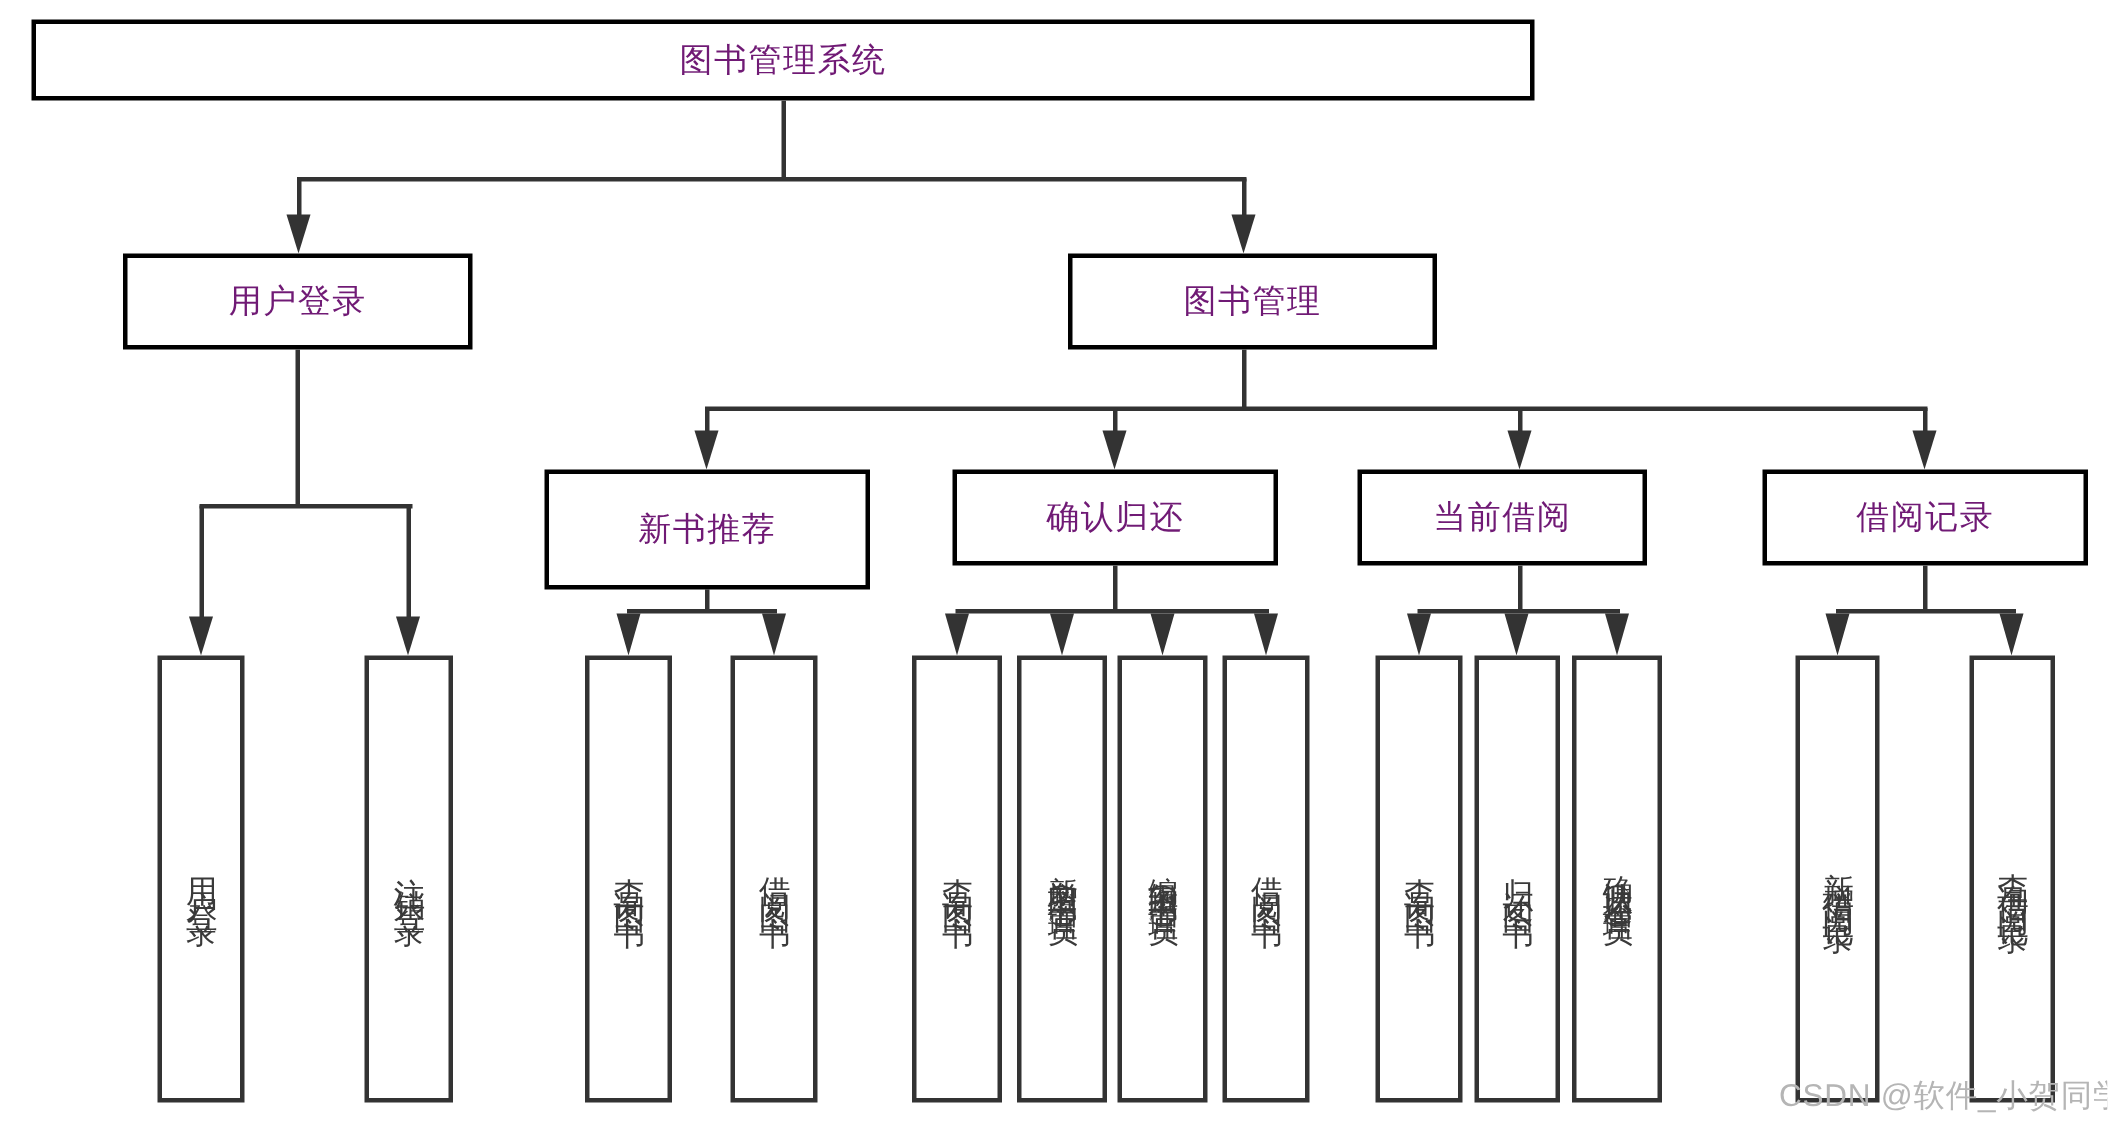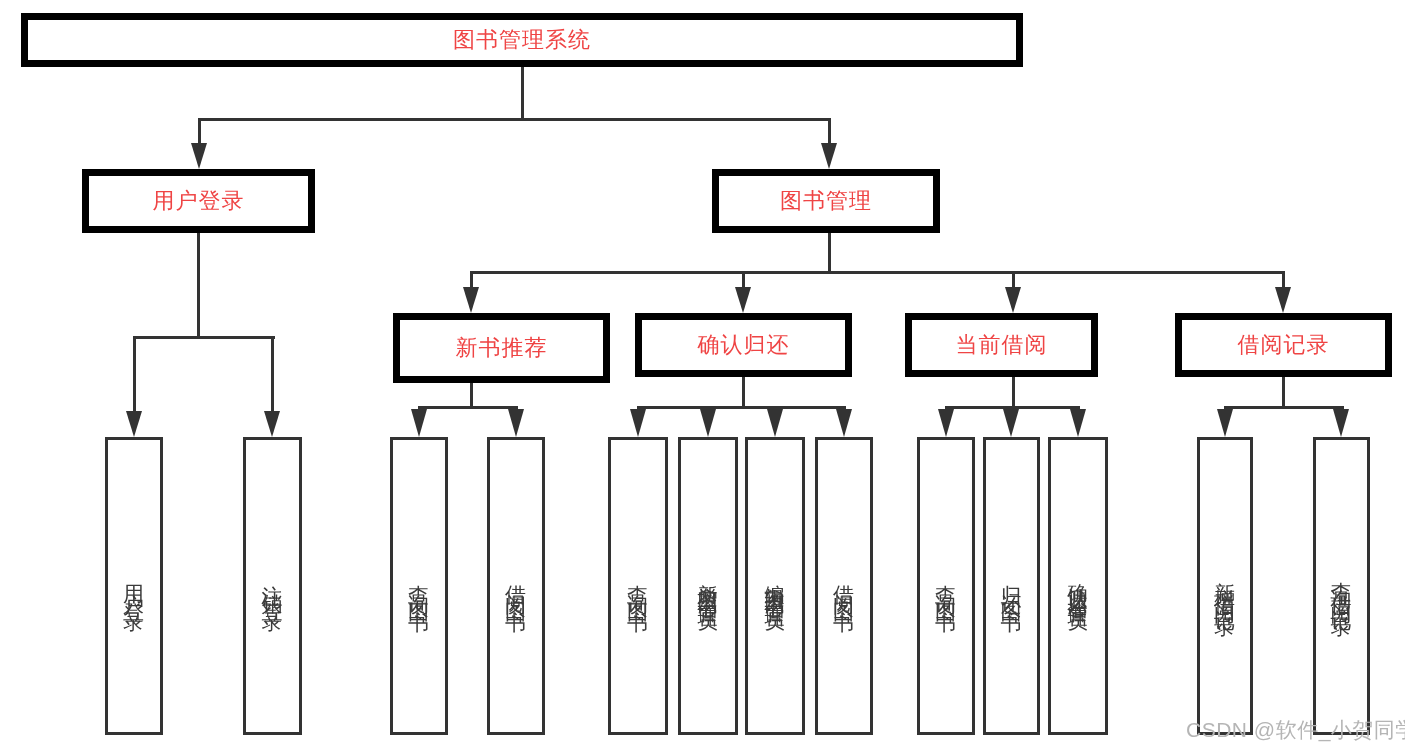--- a/index.html
+++ b/index.html
@@ -3,22 +3,22 @@
 <meta charset="utf-8">
 <style>
   html,body { margin:0; padding:0; background:#ffffff; }
   #canvas {
     position:relative; width:1405px; height:747px; background:#ffffff;
     font-family:"Liberation Sans","DejaVu Sans",sans-serif; color:#3a3a3a;
     overflow:hidden;
   }
   .hbox {
     position:absolute; box-sizing:border-box; background:#ffffff;
-    border:7px solid #000000; display:flex; align-items:center; justify-content:center;
-    font-size:22px; letter-spacing:1px; color:#ef4444; z-index:2;
+    border:3px solid #000000; display:flex; align-items:center; justify-content:center;
+    font-size:22px; letter-spacing:1px; color:#701a75; z-index:2;
   }
   .vbox {
     position:absolute; box-sizing:border-box; background:#ffffff;
     border:3px solid #333333; display:flex; align-items:center; justify-content:center;
     z-index:2;
   }
   .vbox span {
     writing-mode:vertical-rl; text-orientation:mixed;
     font-size:21px; letter-spacing:9px; color:#3a3a3a; line-height:1;
   }
@@ -49,21 +49,21 @@
   <div class="vline" style="left:520.5px; top:67px; height:52px;"></div>
   <div class="hline" style="left:197.5px; top:117.5px; width:633px;"></div>
   <div class="vline" style="left:197.5px; top:119px; height:26px;"></div>
   <div class="vline" style="left:827.5px; top:119px; height:26px;"></div>
   <div class="arrow" style="left:190.5px; top:143px;"></div>
   <div class="arrow" style="left:820.5px; top:143px;"></div>
 
   <div class="hbox" style="left:82px; top:169px; width:233px; height:64px;">
     <span>用户登录</span>
   </div>
-  <div class="hbox" style="left:712px; top:169px; width:228px; height:64px;">
+  <div class="hbox" style="left:712px; top:169px; width:246px; height:64px;">
     <span>图书管理</span>
   </div>
 
   <div class="vline" style="left:197px; top:233px; height:104px;"></div>
   <div class="hline" style="left:132.5px; top:335.5px; width:142px;"></div>
   <div class="vline" style="left:132.5px; top:337px; height:75px;"></div>
   <div class="vline" style="left:271px; top:337px; height:75px;"></div>
   <div class="arrow" style="left:125.5px; top:411px;"></div>
   <div class="arrow" style="left:264px; top:411px;"></div>
 
@@ -71,21 +71,21 @@
   <div class="hline" style="left:470px; top:270.5px; width:815px;"></div>
   <div class="vline" style="left:470px; top:272px; height:16px;"></div>
   <div class="vline" style="left:742px; top:272px; height:16px;"></div>
   <div class="vline" style="left:1012px; top:272px; height:16px;"></div>
   <div class="vline" style="left:1282px; top:272px; height:16px;"></div>
   <div class="arrow" style="left:463px; top:287px;"></div>
   <div class="arrow" style="left:735px; top:287px;"></div>
   <div class="arrow" style="left:1005px; top:287px;"></div>
   <div class="arrow" style="left:1275px; top:287px;"></div>
 
-  <div class="hbox" style="left:363px; top:313px; width:217px; height:70px;margin-left:30px;">
+  <div class="hbox" style="left:363px; top:313px; width:217px; height:80px;">
     <span>新书推荐</span>
   </div>
   <div class="hbox" style="left:635px; top:313px; width:217px; height:64px;">
     <span>确认归还</span>
   </div>
   <div class="hbox" style="left:905px; top:313px; width:193px; height:64px;">
     <span>当前借阅</span>
   </div>
   <div class="hbox" style="left:1175px; top:313px; width:217px; height:64px;">
     <span>借阅记录</span>

